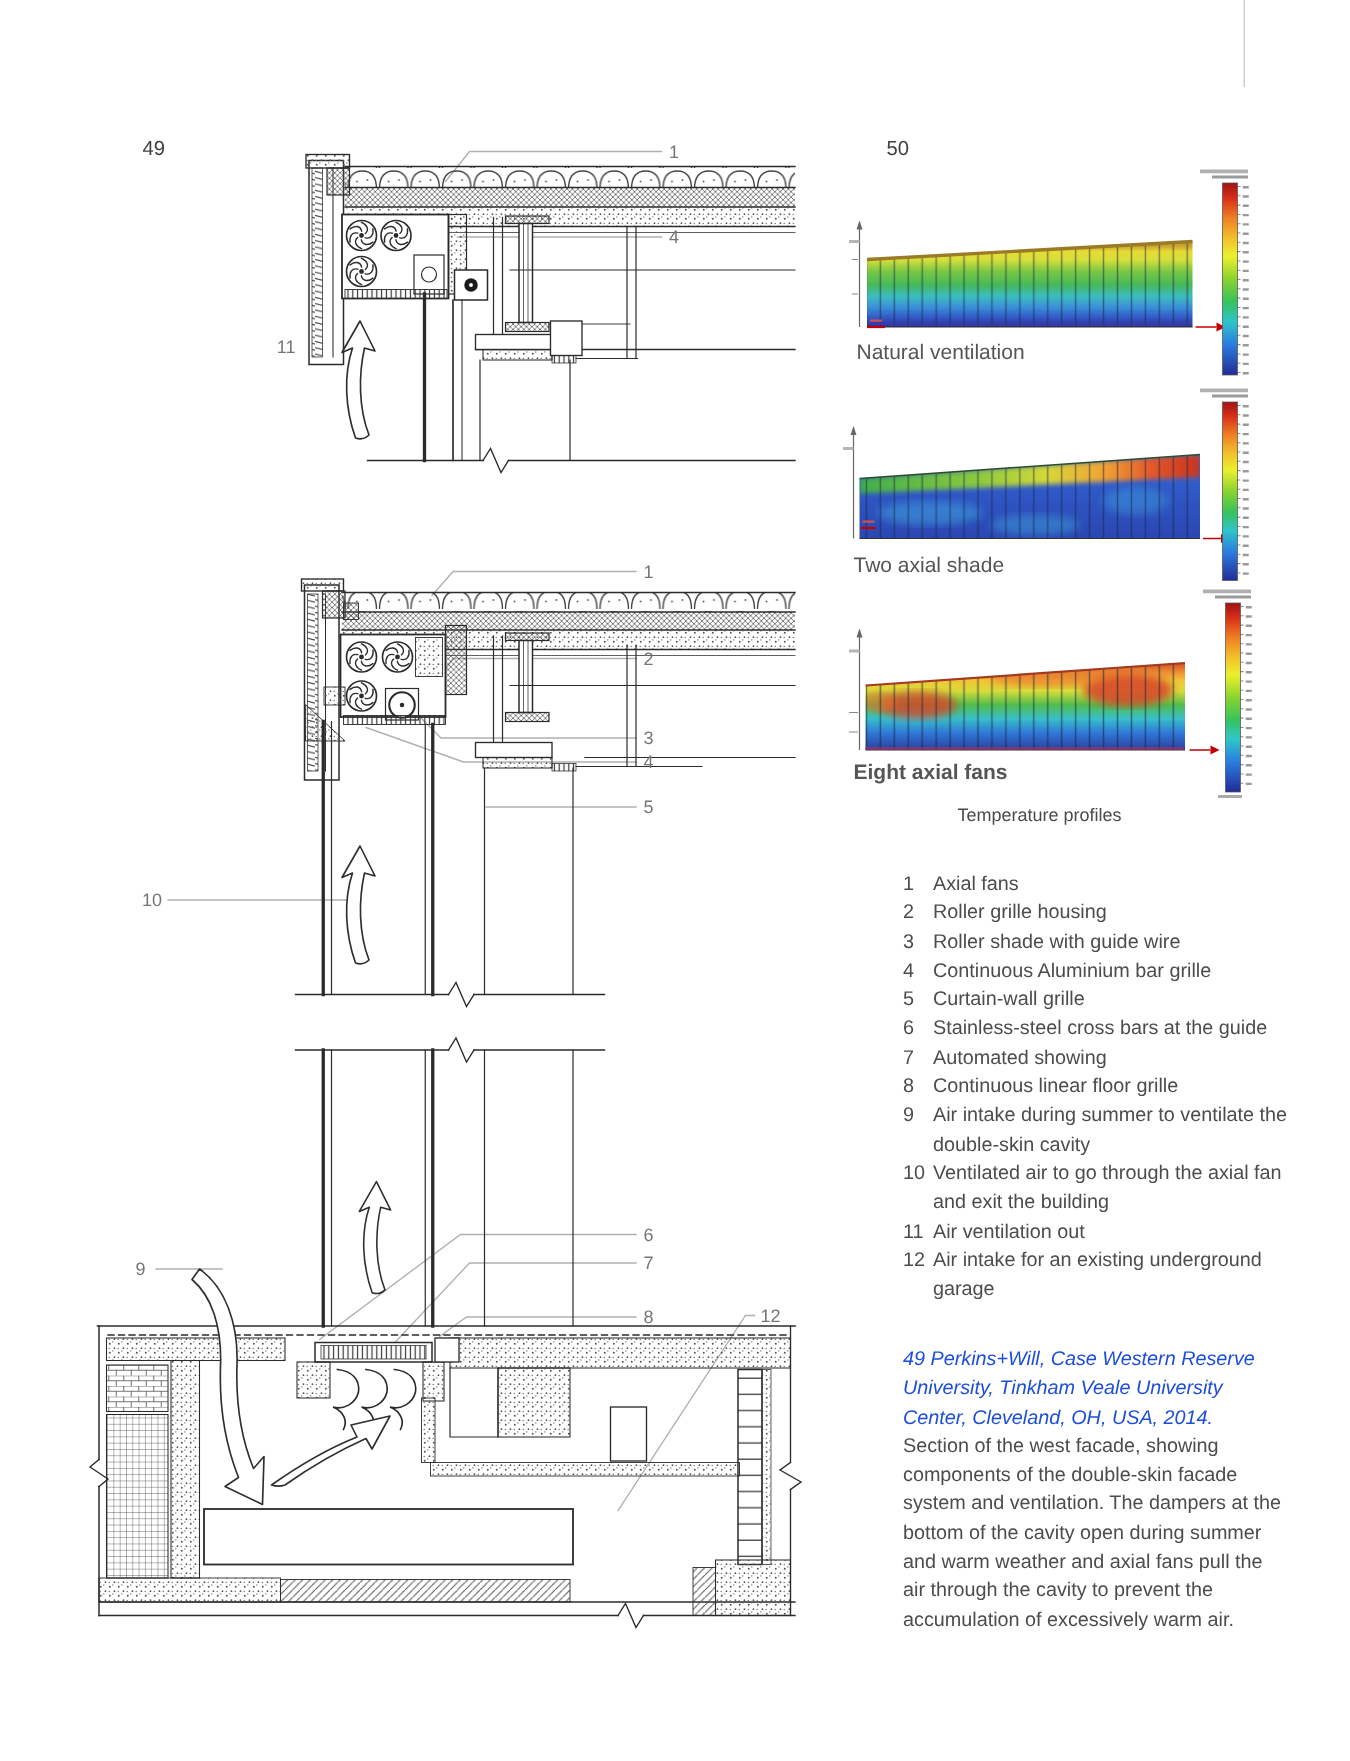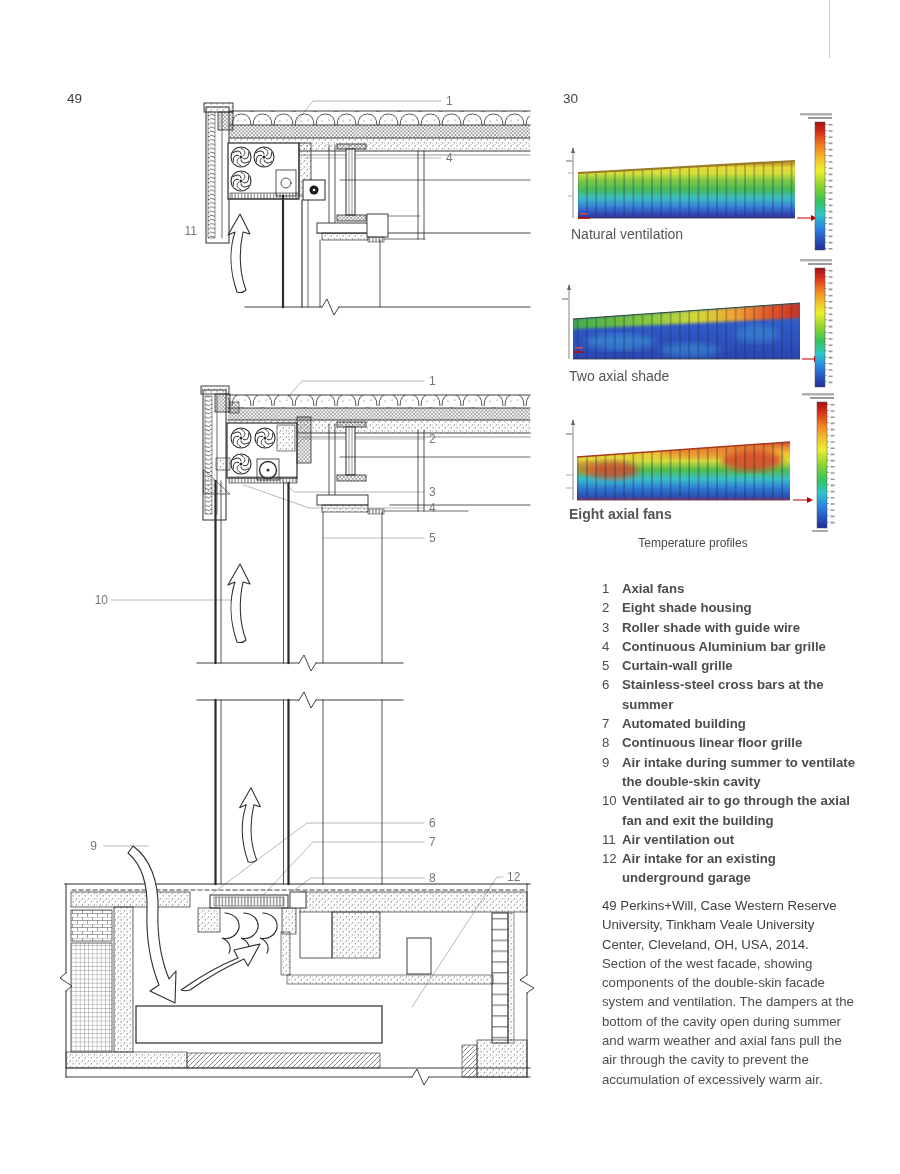--- a/index.html
+++ b/index.html
@@ -1,25 +1,25 @@
 <!DOCTYPE html>
 <html><head>
 <meta charset="utf-8">
 <style>
   html,body{margin:0;padding:0;background:#ffffff;}
   body{width:900px;height:1174px;position:relative;font-family:"Liberation Sans",sans-serif;color:#4b4b4b;overflow:hidden;}
-  .fig-num{position:absolute;font-size:13.5px;color:#3f3f3f;}
+  .fig-num{position:absolute;font-size:13.5px;color:#3f3f3f;margin-left:28px;}
   .profile-label{position:absolute;font-size:14px;color:#555;}
   .temp-caption{position:absolute;left:548px;top:536px;width:290px;text-align:center;font-size:12px;color:#4b4b4b;}
   .legend{position:absolute;left:602px;top:579px;width:257px;font-size:13.2px;line-height:19.3px;color:#4c4c4c;}
   .legend-row{display:flex;}
   .legend-num{flex:0 0 20px;}
-  .legend-text{flex:1;font-weight:bold;}
+  .legend-text{flex:1;}
   .caption{position:absolute;left:602px;top:896px;width:252px;font-size:13.2px;line-height:19.3px;color:#4c4c4c;}
-  .caption .head{color:#404040;}
+  .caption .head{color:#1d4ed8;font-style:italic;}
   svg{position:absolute;left:0;top:0;}
   svg text{font-family:"Liberation Sans",sans-serif;}
   .callout{font-size:12px;fill:#767676;}
 </style>
 </head>
 <body>
 
 <svg width="900" height="1174" viewBox="0 0 900 1174">
   <defs>
     <pattern id="xh" width="3.6" height="3.6" patternUnits="userSpaceOnUse">
@@ -424,56 +424,56 @@
         <rect x="817" y="402" width="10" height="126" fill="url(#cb)" stroke="#555" stroke-width="0.5"></rect>
         <line x1="828" y1="404" x2="828" y2="527" stroke="#444" stroke-width="2" stroke-dasharray="0.7 5.5" opacity="0.6"></line>
         <line x1="832.5" y1="404" x2="832.5" y2="527" stroke="#999" stroke-width="4" stroke-dasharray="1.6 4.6"></line>
         <rect x="812" y="530" width="16" height="2" fill="#aaa"></rect>
       </g>
     </g>
   </g>
 </svg>
 
 <div class="fig-num" style="left:67px;top:91px;">49</div>
-<div class="fig-num" style="left:563px;top:91px;">30</div>
+<div class="fig-num" style="left:563px;top:91px;">50</div>
 
 <div class="profile-label" style="left:571px;top:226px;">Natural ventilation</div>
 <div class="profile-label" style="left:569px;top:368px;">Two axial shade</div>
 <div class="profile-label" style="left:569px;top:506px;font-weight:bold;">Eight axial fans</div>
 
 <div class="temp-caption">Temperature profiles</div>
 
 <div class="legend">
   <div class="legend-row">
       <span class="legend-num">1</span>
       <span class="legend-text">Axial fans</span>
     </div>
   <div class="legend-row">
       <span class="legend-num">2</span>
-      <span class="legend-text">Eight shade housing</span>
+      <span class="legend-text">Roller grille housing</span>
     </div>
   <div class="legend-row">
       <span class="legend-num">3</span>
       <span class="legend-text">Roller shade with guide wire</span>
     </div>
   <div class="legend-row">
       <span class="legend-num">4</span>
       <span class="legend-text">Continuous Aluminium bar grille</span>
     </div>
   <div class="legend-row">
       <span class="legend-num">5</span>
       <span class="legend-text">Curtain-wall grille</span>
     </div>
   <div class="legend-row">
       <span class="legend-num">6</span>
-      <span class="legend-text">Stainless-steel cross bars at the summer</span>
+      <span class="legend-text">Stainless-steel cross bars at the guide</span>
     </div>
   <div class="legend-row">
       <span class="legend-num">7</span>
-      <span class="legend-text">Automated building</span>
+      <span class="legend-text">Automated showing</span>
     </div>
   <div class="legend-row">
       <span class="legend-num">8</span>
       <span class="legend-text">Continuous linear floor grille</span>
     </div>
   <div class="legend-row">
       <span class="legend-num">9</span>
       <span class="legend-text">Air intake during summer to ventilate the double-skin cavity</span>
     </div>
   <div class="legend-row">

